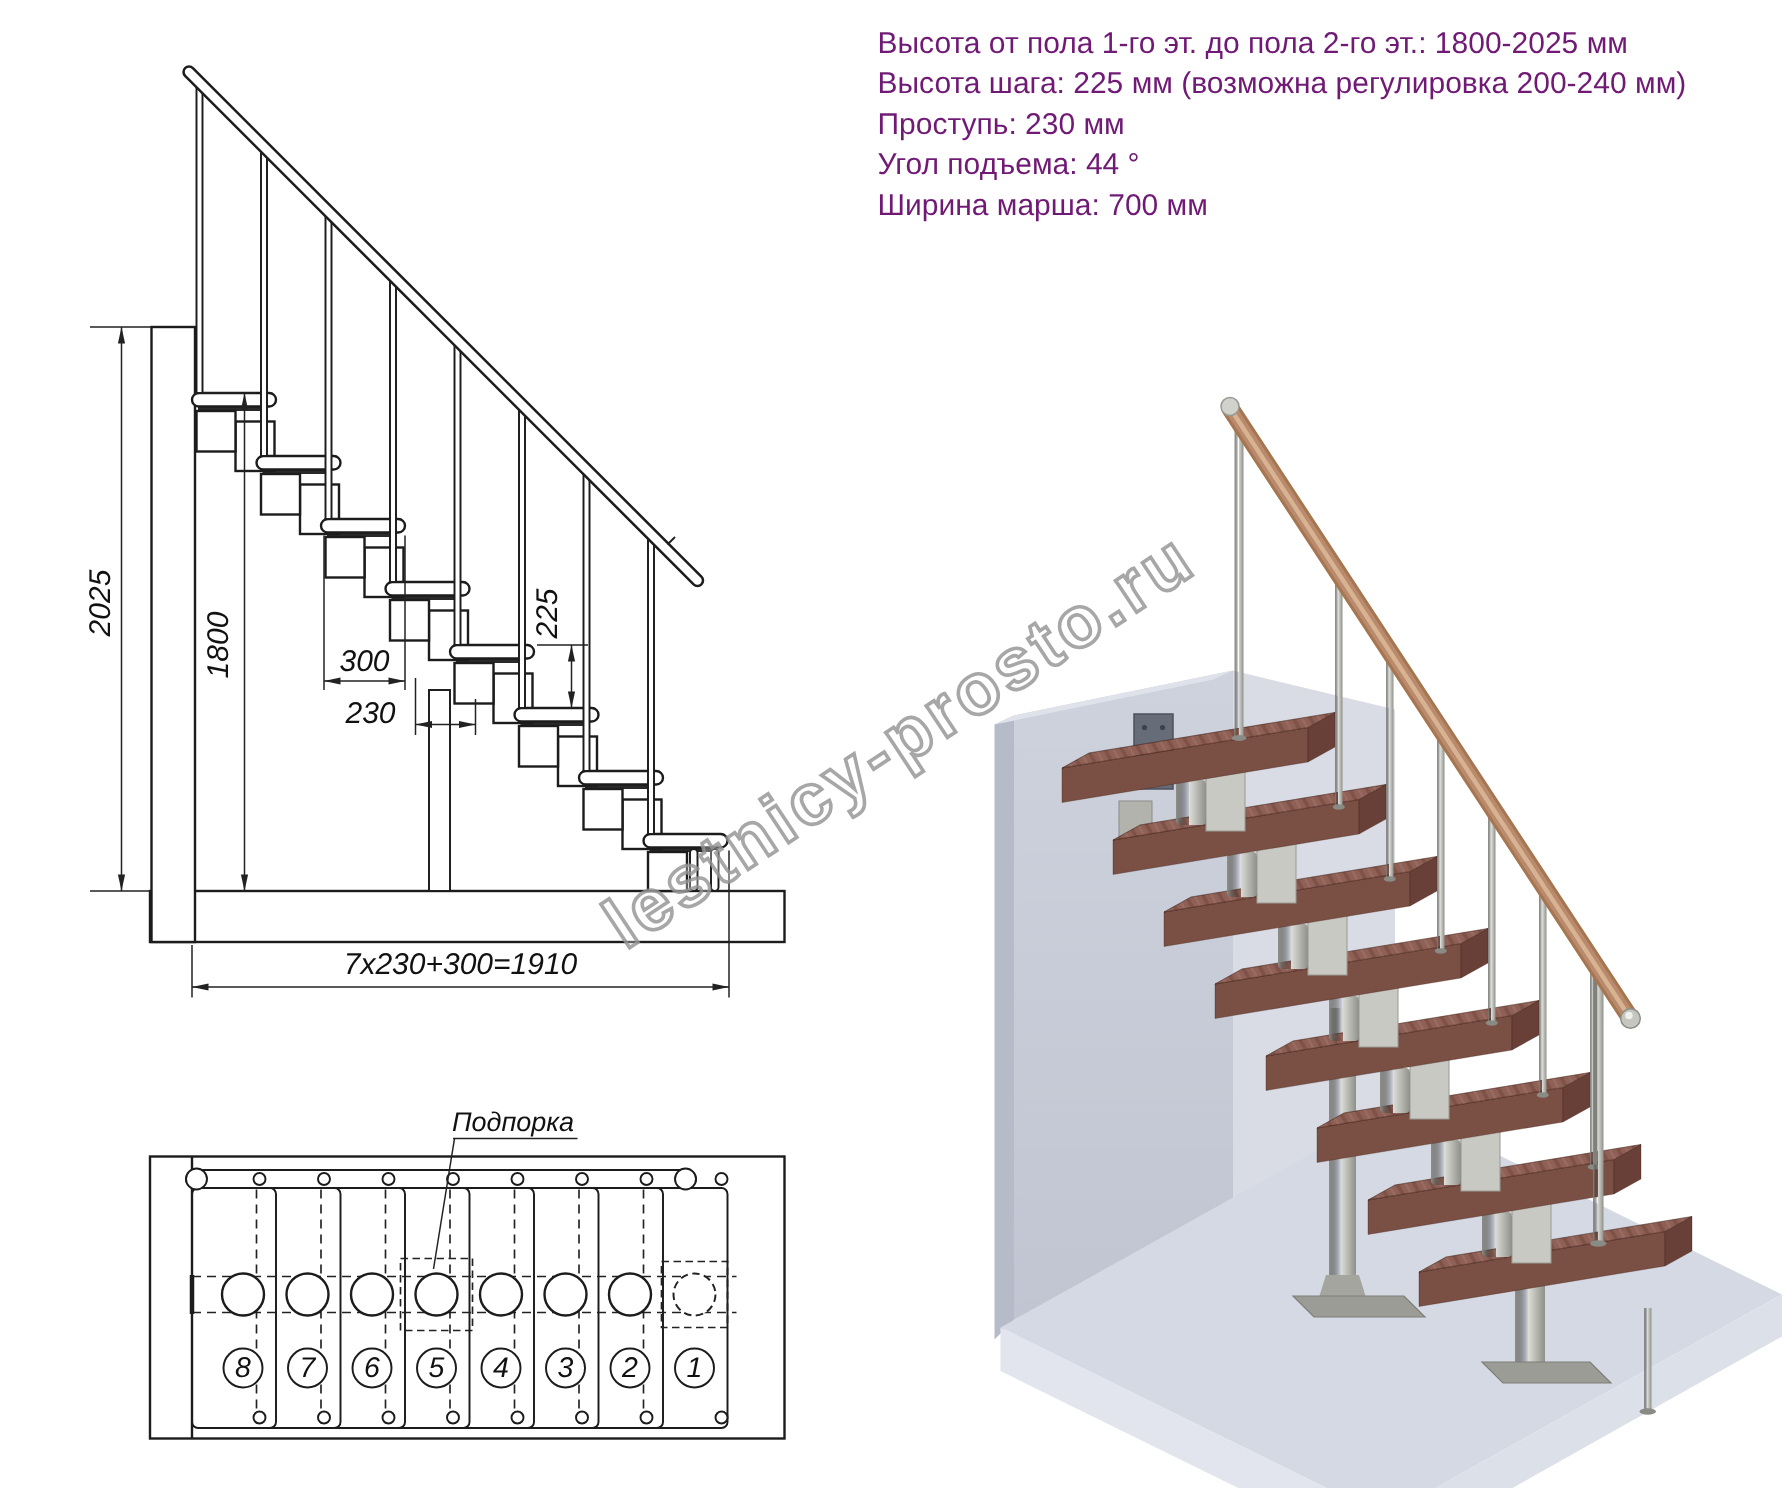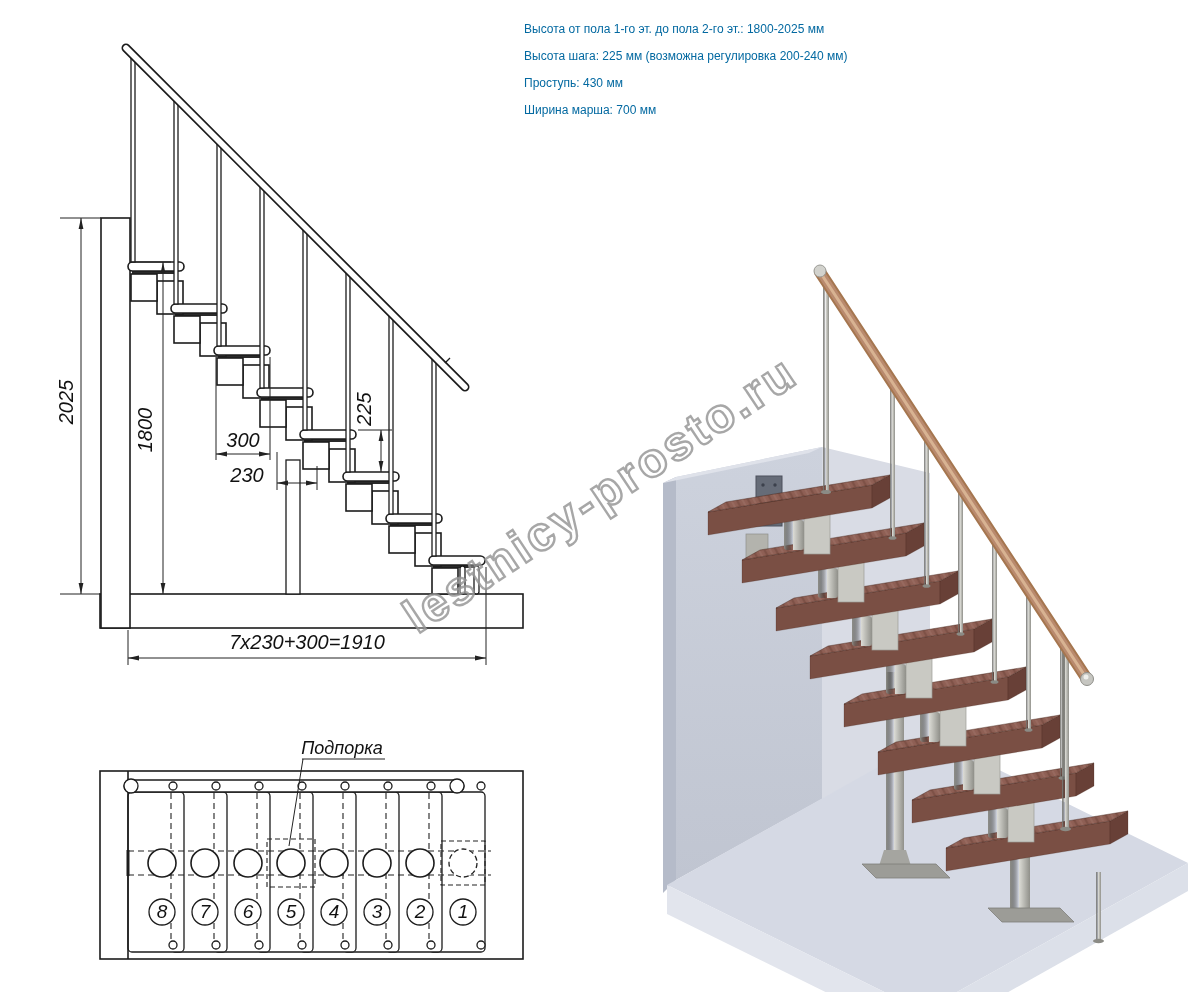--- a/index.html
+++ b/index.html
@@ -1,20 +1,20 @@
 <!DOCTYPE html>
 <html><head>
 <meta charset="utf-8">
 <style>
   html,body{margin:0;padding:0;background:#fff;}
   #stage{position:relative;width:1190px;height:992px;background:#fff;overflow:hidden;
          font-family:"Liberation Sans",sans-serif;}
   #scene{position:absolute;left:0;top:0;z-index:1;}
-  .specs{position:absolute;left:524px;top:16px;z-index:3;color:#0369a1;
-         font-size:12px;line-height:27px;white-space:nowrap;}
+  .specs{position:absolute;left:585px;top:16px;z-index:3;color:#701a75;
+         font-size:20px;line-height:27px;white-space:nowrap;}
   .watermark{position:absolute;left:600px;top:494px;z-index:6;white-space:nowrap;
          transform:translate(-50%,-50%) rotate(-33.5deg);
          font-weight:700;font-size:48px;letter-spacing:3px;
          color:rgba(255,255,255,0.30);
          -webkit-text-stroke:2.4px rgba(148,148,148,0.82);
          pointer-events:none;}
   
   .lnw{fill:#fff;stroke:#1c1c1c;stroke-width:1.6;}
   .lnw2{fill:#fff;stroke:#1c1c1c;stroke-width:1.3;}
   .dim{stroke:#222;stroke-width:1;fill:none;}
@@ -383,21 +383,22 @@
         <circle cx="1087" cy="679" r="6.5" fill="#c6c6c1" stroke="#8f8f8a" stroke-width="1"></circle>
         <circle cx="1086" cy="677" r="2.5" fill="#efefec"></circle>
       </g>
     </g>
   </g>
 </svg>
 
   <div class="specs">
     <div>Высота от пола 1-го эт. до пола 2-го эт.: 1800-2025 мм</div>
     <div>Высота шага: 225 мм (возможна регулировка 200-240 мм)</div>
-    <div>Проступь: 430 мм</div>
+    <div>Проступь: 230 мм</div>
+    <div>Угол подъема: 44 °</div>
     <div>Ширина марша: 700 мм</div>
   </div>
 
   <div class="watermark">
     <span>lestnicy-prosto.ru</span>
   </div>
 
 </div>
 
 </body></html>

